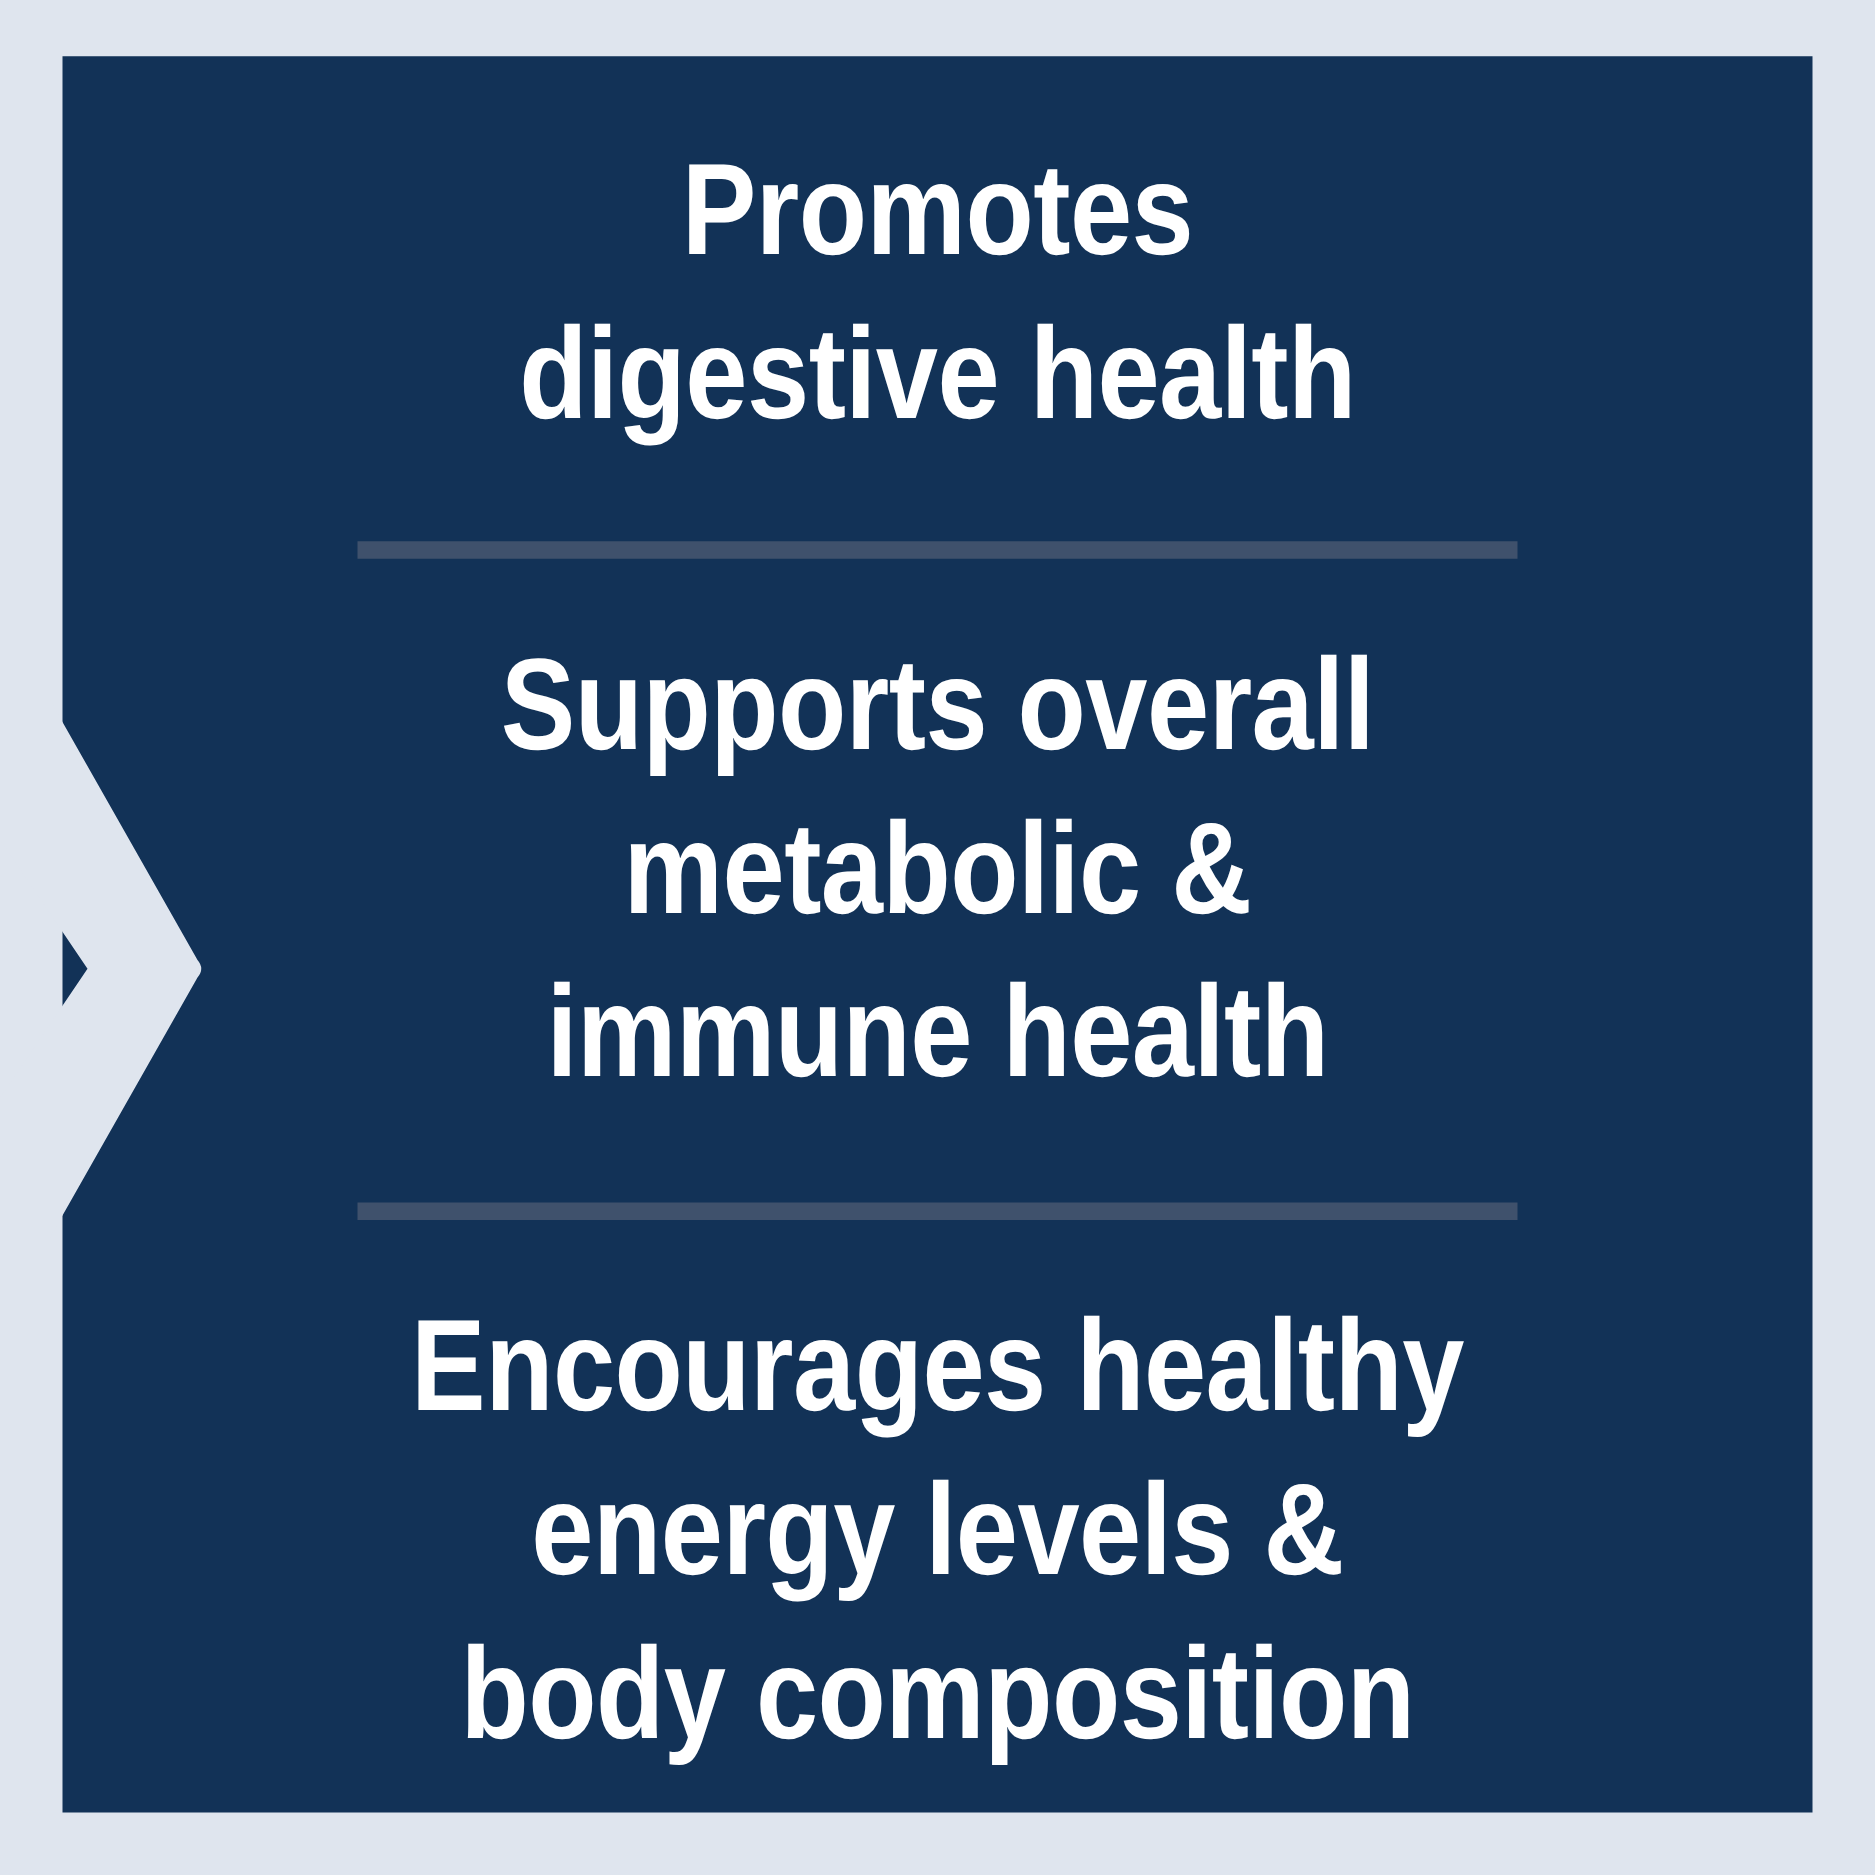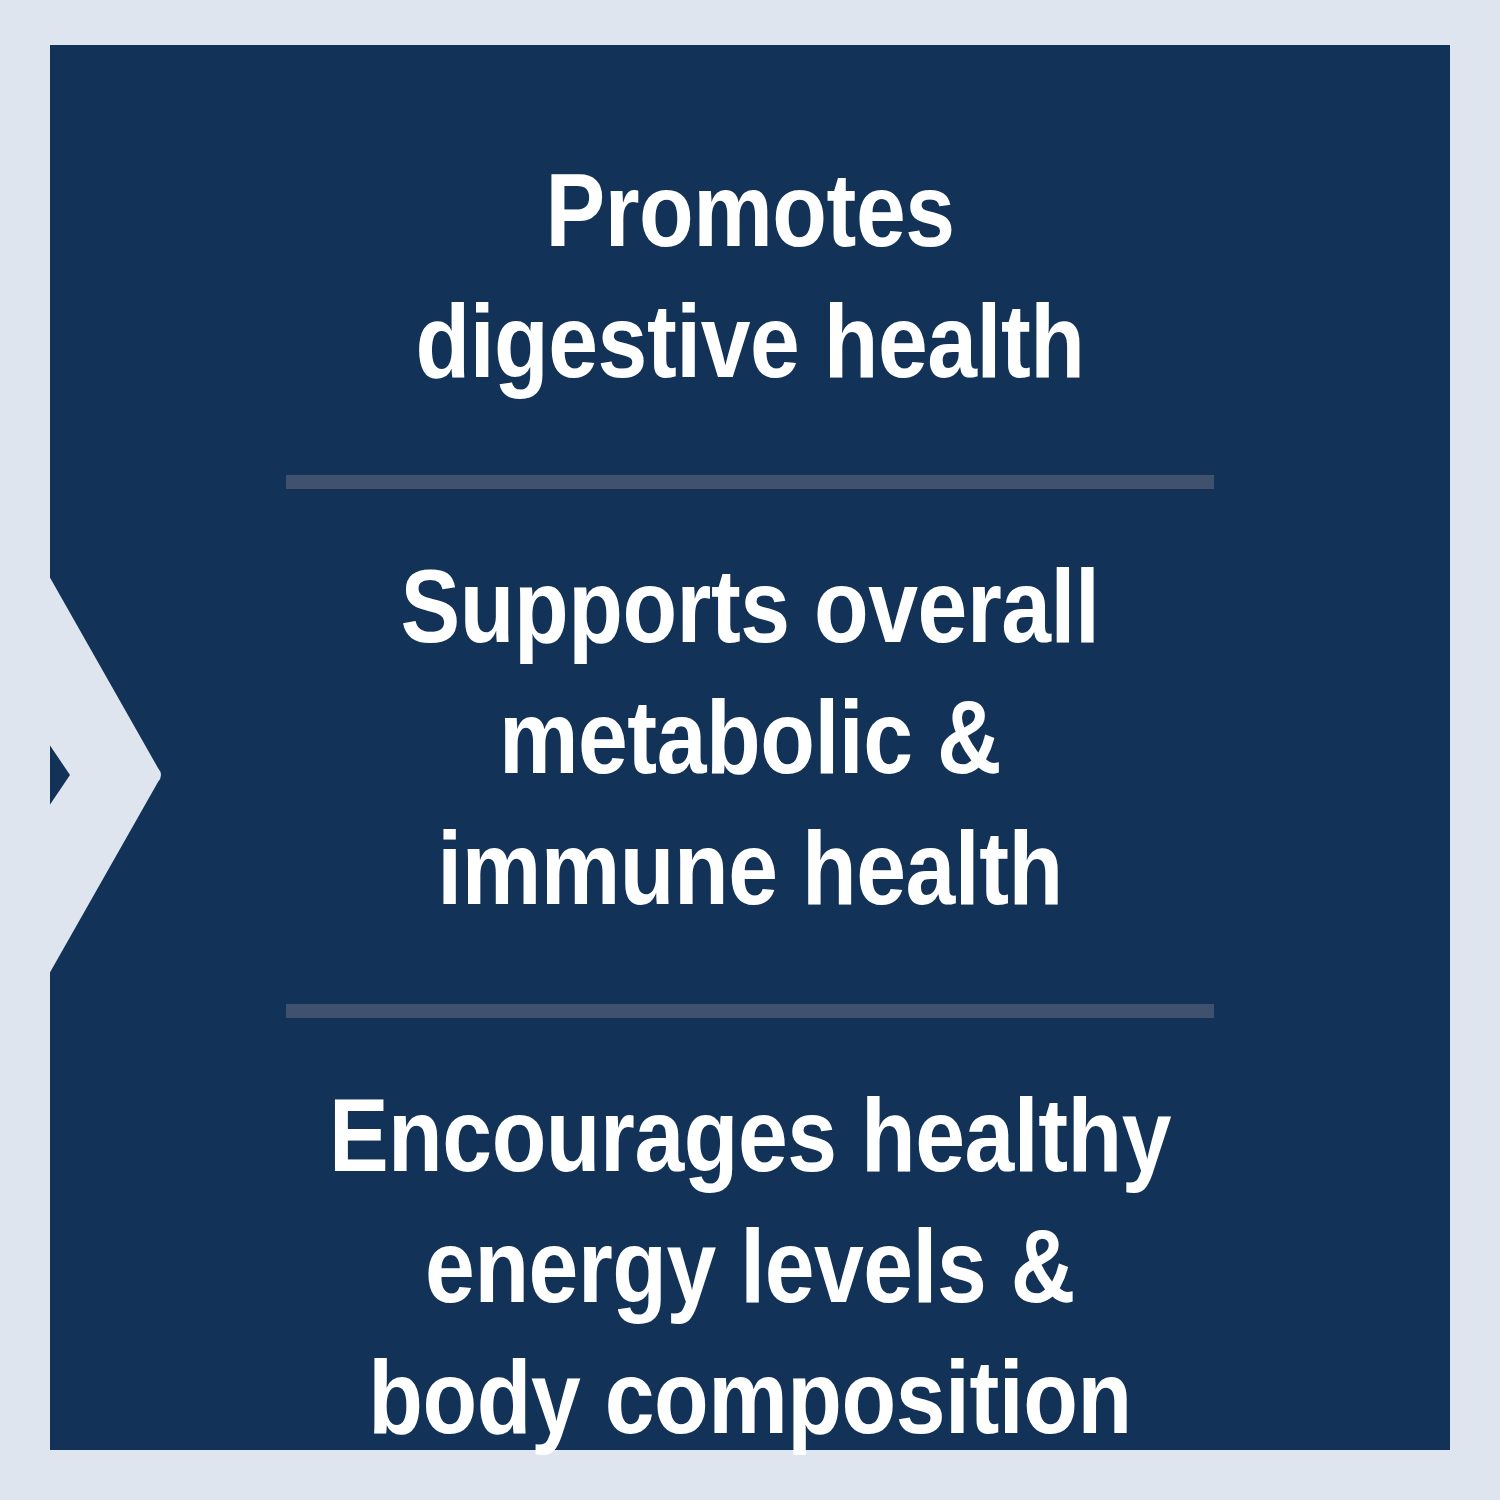--- a/index.html
+++ b/index.html
@@ -62,21 +62,20 @@
   #content {
     position: absolute;
     left: 50px;
     top: 45px;
     width: 1400px;
     height: 1405px;
     display: flex;
     flex-direction: column;
     align-items: center;
     justify-content: flex-start;
-    margin-top: 42px;
   }
 
   .benefit {
     width: 1050px;
     text-align: center;
     color: #ffffff;
     font-weight: 700;
     font-size: 104px;
     line-height: 1.26;
     letter-spacing: -0.5px;

